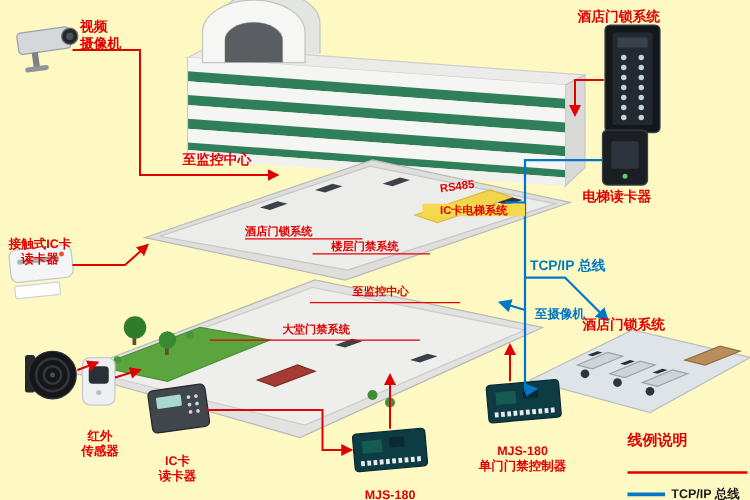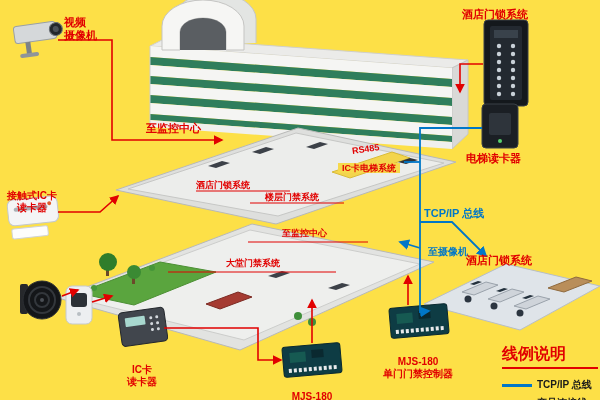--- a/index.html
+++ b/index.html
@@ -1,27 +1,27 @@
 <!DOCTYPE html>
 <html><head>
 <meta charset="utf-8">
 <style>
   html,body{margin:0;padding:0;background:#fff;}
-  .stage{position:relative;width:600px;height:400px;background:#fde047;overflow:hidden;
+  .stage{position:relative;width:600px;height:400px;background:#fef9c3;overflow:hidden;
          font-family:"Liberation Sans","DejaVu Sans",sans-serif;}
   svg{position:absolute;left:0;top:0;}
   .lbl{position:absolute;color:#e10000;font-weight:bold;font-size:10px;line-height:1.22;
        white-space:pre-line;}
   .lbl.center{text-align:center;margin-top:16px;}
   .lbl.blue{color:#0077c8;}
   .lbl.tiny{font-size:9px;}
   .lbl.big{font-size:11px;}
-  .hl-yellow{background:#f6d94c;padding:0 4px;}
+  .hl-yellow{background:#f6d94c;padding:0 14px;}
   .legend{position:absolute;left:502px;top:344px;width:96px;}
-  .legend-title{color:#e10000;font-weight:bold;font-size:16px;padding-bottom:2px;
+  .legend-title{color:#e10000;font-weight:bold;font-size:12px;padding-bottom:16px;
                 border-bottom:2px solid #e10000;margin-bottom:9px;}
   .legend-row{display:flex;align-items:center;gap:5px;margin-top:4px;}
   .legend-sw{width:30px;height:3px;display:inline-block;flex:0 0 auto;}
   .sw-blue{background:#0077c8;}
   .sw-red{background:#e10000;}
   .legend-label{font-size:10px;font-weight:bold;color:#1a1a1a;white-space:nowrap;}
 </style>
 </head>
 <body>
 
@@ -208,20 +208,22 @@
 <div class="lbl big" style="left:466px;top:152px;">电梯读卡器</div>
 <div class="lbl tiny" style="left:196px;top:180px;">酒店门锁系统</div>
 <div class="lbl tiny" style="left:250px;top:192px;margin-left:15px;">楼层门禁系统</div>
 <div class="lbl tiny" style="left:352px;top:144px;transform:rotate(-8deg);">RS485</div>
 <div class="lbl tiny" style="left:338px;top:163px;"><span class="hl-yellow">IC卡电梯系统</span></div>
 <div class="lbl big blue" style="left:424px;top:207px;">TCP/IP 总线</div>
 <div class="lbl blue" style="left:428px;top:246px;">至摄像机</div>
 <div class="lbl big" style="left:466px;top:254px;">酒店门锁系统</div>
 <div class="lbl center" style="left:0px;top:174px;width:64px;">接触式IC卡
 读卡器</div>
+<div class="lbl center" style="left:54px;top:328px;width:52px;">红外
+传感器</div>
 <div class="lbl center" style="left:114px;top:348px;width:56px;">IC卡
 读卡器</div>
 <div class="lbl tiny" style="left:282px;top:228px;">至监控中心</div>
 <div class="lbl tiny" style="left:226px;top:258px;">大堂门禁系统</div>
 <div class="lbl center" style="left:266px;top:375px;width:92px;">MJS-180
 单门门禁控制器</div>
 <div class="lbl center" style="left:372px;top:340px;width:92px;">MJS-180
 单门门禁控制器</div>
 
 <div class="legend">

